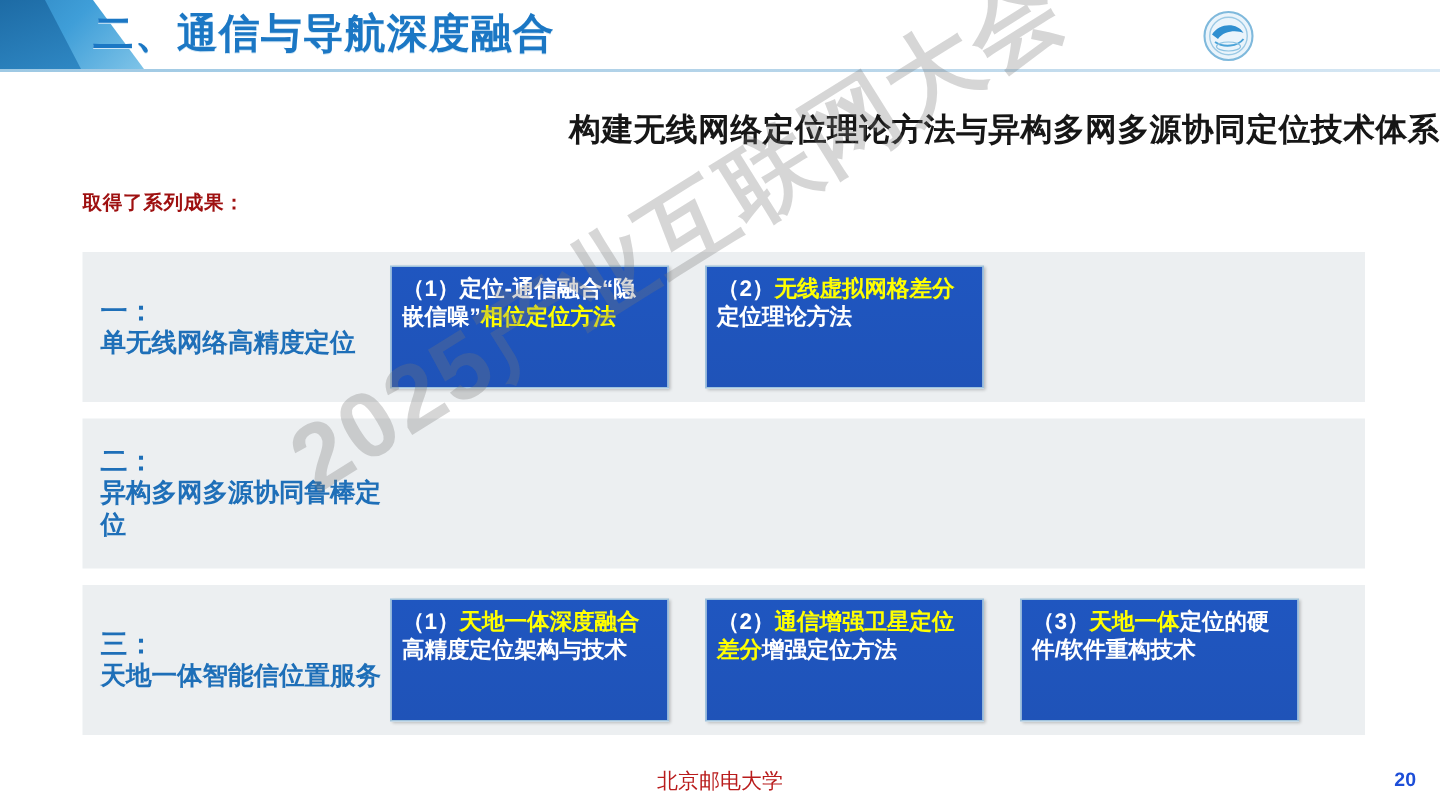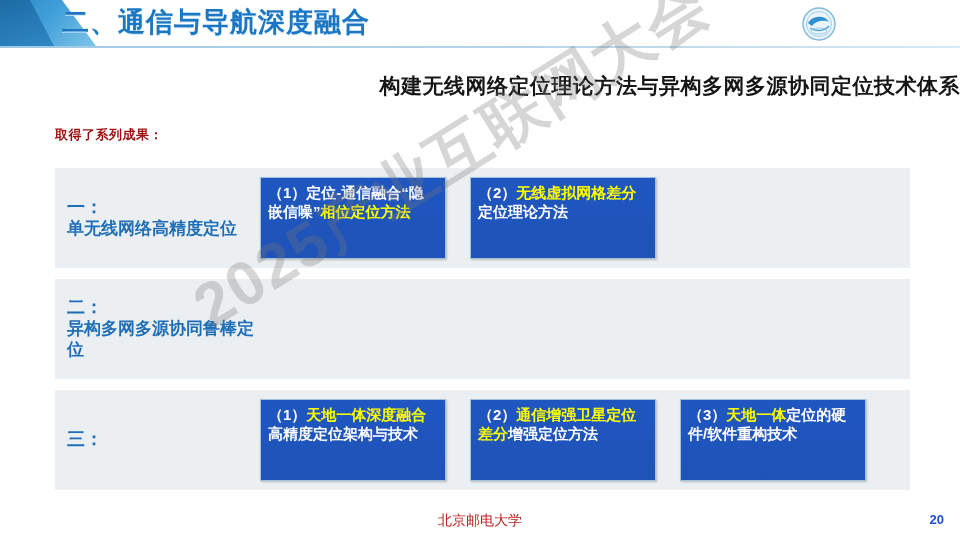--- a/index.html
+++ b/index.html
@@ -153,21 +153,21 @@
       <div class="row-label"><span class="num">一：</span><span>单无线网络高精度定位</span></div>
       <div class="boxes">
         <div class="box dark p0"><span>（1）</span><span>定位-通信融合“隐嵌信噪”</span><em>相位定位方法</em></div>
         <div class="box dark p1"><span>（2）</span><em>无线虚拟网格差分</em><span>定位理论方法</span></div>
       </div>
     </div>
     <div class="row">
       <div class="row-label"><span class="num">二：</span><span>异构多网多源协同鲁棒定位</span></div>
     </div>
     <div class="row">
-      <div class="row-label"><span class="num">三：</span></div>
+      <div class="row-label"><span class="num">三：</span><span>天地一体智能信位置服务</span></div>
       <div class="boxes">
         <div class="box dark p0"><span>（1）</span><em>天地一体深度融合</em><span>高精度定位架构与技术</span></div>
         <div class="box dark p1"><span>（2）</span><em>通信增强卫星定位差分</em><span>增强定位方法</span></div>
         <div class="box dark p2"><span>（3）</span><em>天地一体</em><span>定位的硬件/软件重构技术</span></div>
       </div>
     </div>
   </div>
 
 <div class="footer-school">北京邮电大学</div>
 <div class="footer-page">20</div>

